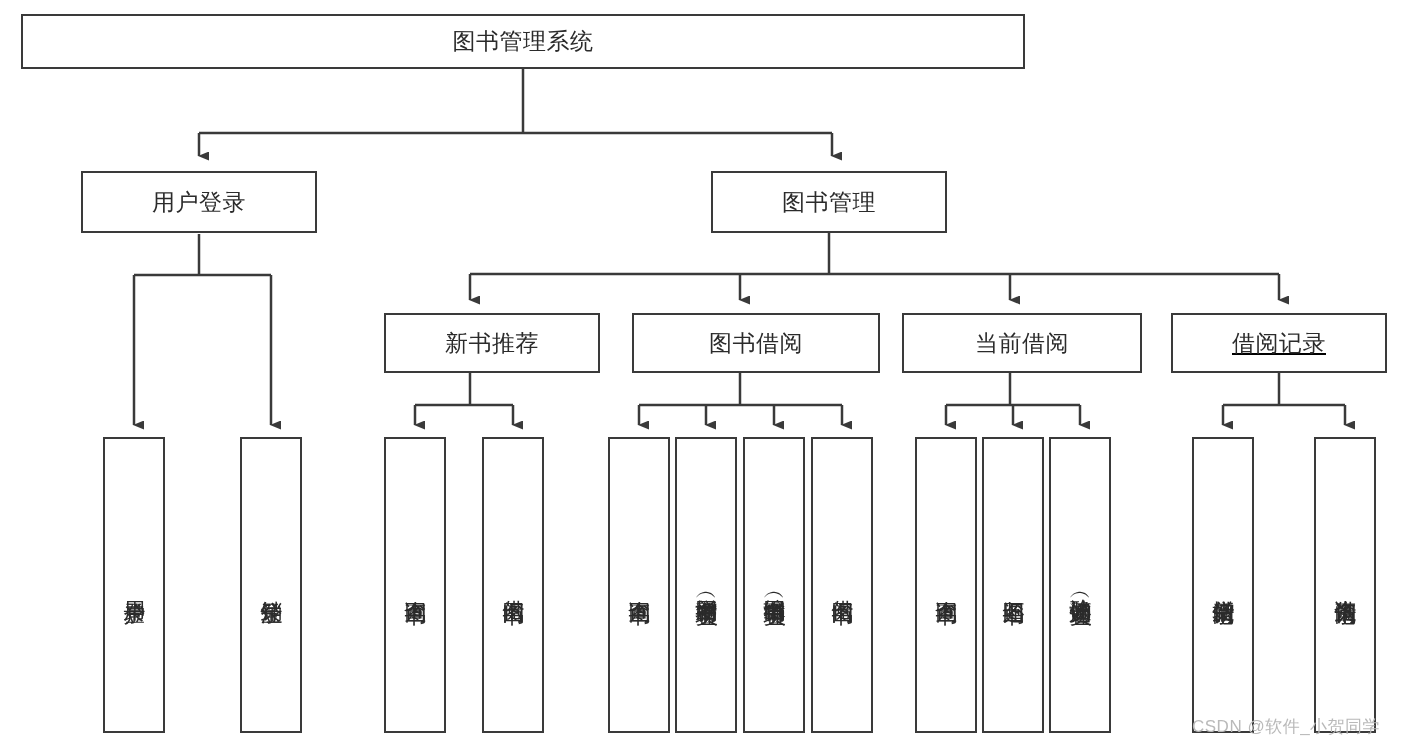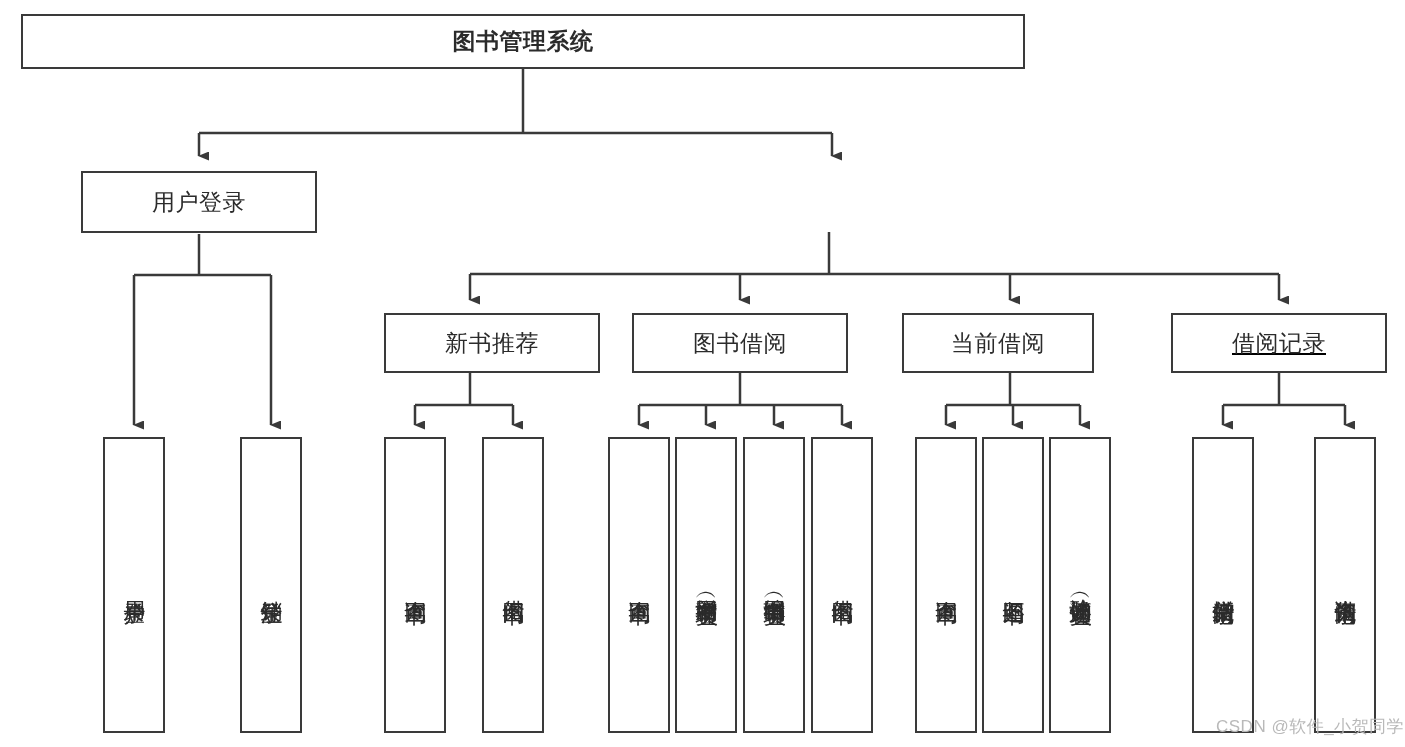--- a/index.html
+++ b/index.html
@@ -113,38 +113,41 @@
       <path d="M1013,405 L1013,425" marker-end="url(#arrowhead)"></path>
       <path d="M1080,405 L1080,425" marker-end="url(#arrowhead)"></path>
 
       <path d="M1279,373 L1279,405"></path>
       <path d="M1223,405 L1345,405"></path>
       <path d="M1223,405 L1223,425" marker-end="url(#arrowhead)"></path>
       <path d="M1345,405 L1345,425" marker-end="url(#arrowhead)"></path>
     </g>
   </svg>
 
-  <div class="node-box" style="left:21px; top:14px; width:1004px; height:55px;font-weight:bold;">
+  <div class="node-box" style="left:21px; top:14px; width:1004px; height:55px;">
     <span class="node-label-h">图书管理系统</span>
   </div>
 
   <div class="node-box" style="left:81px; top:171px; width:236px; height:62px;">
     <span class="node-label-h">用户登录</span>
   </div>
 
+  <div class="node-box" style="left:711px; top:171px; width:236px; height:62px;">
+    <span class="node-label-h">图书管理</span>
+  </div>
 
   <div class="node-box" style="left:384px; top:313px; width:216px; height:60px;">
     <span class="node-label-h">新书推荐</span>
   </div>
 
-  <div class="node-box" style="left:632px; top:313px; width:216px; height:60px;">
+  <div class="node-box" style="left:632px; top:313px; width:248px; height:60px;">
     <span class="node-label-h">图书借阅</span>
   </div>
 
-  <div class="node-box" style="left:902px; top:313px; width:192px; height:60px;">
+  <div class="node-box" style="left:902px; top:313px; width:240px; height:60px;">
     <span class="node-label-h">当前借阅</span>
   </div>
 
   <div class="node-box" style="left:1171px; top:313px; width:216px; height:60px;text-decoration:underline;">
     <span class="node-label-h">借阅记录</span>
   </div>
 
   <div class="node-box" style="left:103px; top:437px; width:62px; height:296px;">
     <span class="node-label-v">用户登录</span>
   </div>
@@ -190,15 +193,15 @@
   </div>
 
   <div class="node-box" style="left:1192px; top:437px; width:62px; height:296px;">
     <span class="node-label-v">新增借阅记录</span>
   </div>
 
   <div class="node-box" style="left:1314px; top:437px; width:62px; height:296px;">
     <span class="node-label-v">查询借阅记录</span>
   </div>
 
-  <div class="watermark" style="left:1192px; top:715px;padding-left:24px;">CSDN @软件_小贺同学</div>
+  <div class="watermark" style="left:1192px; top:715px;">CSDN @软件_小贺同学</div>
 
 </div>
 
 </body></html>

